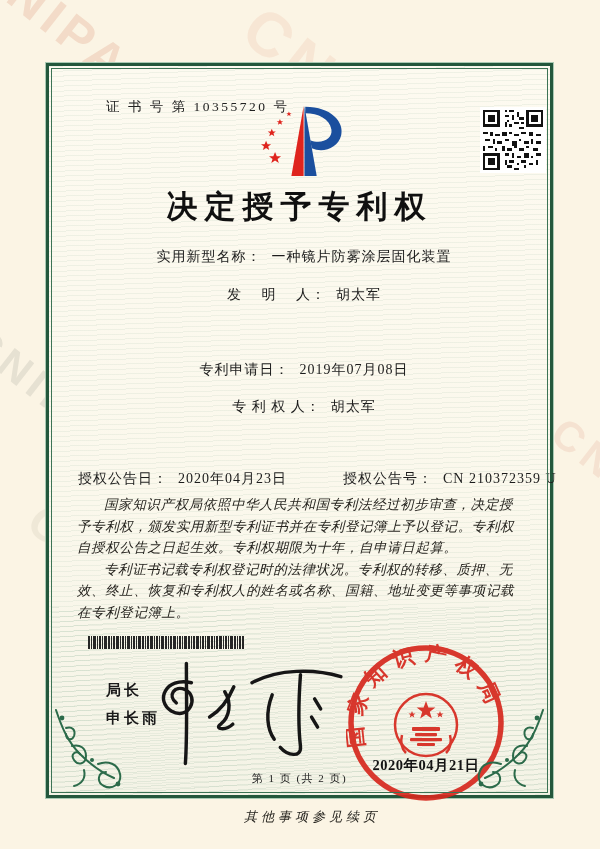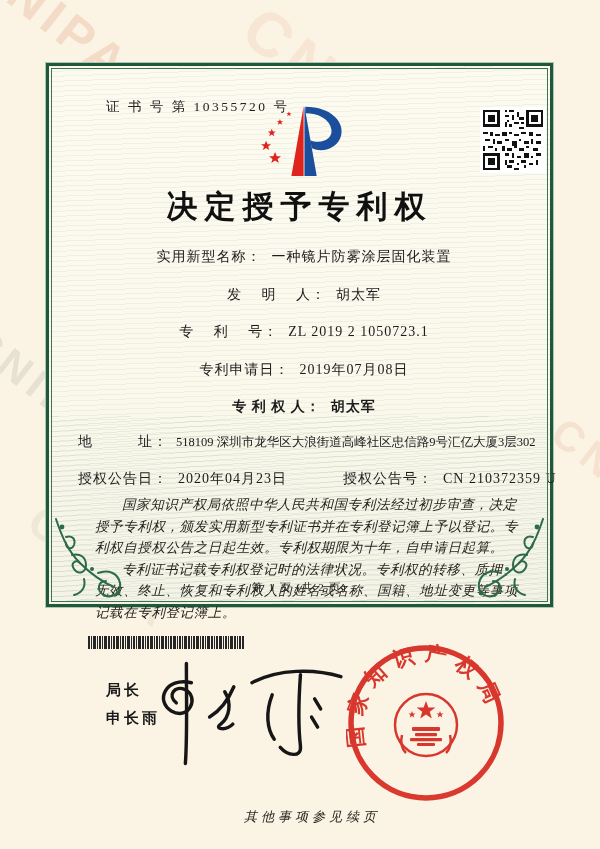--- a/index.html
+++ b/index.html
@@ -16,21 +16,21 @@
     pointer-events:none;white-space:nowrap;
   }
   .wm1{left:-38px;top:-12px;font-size:50px;color:rgba(216,130,100,0.22);}
   .wm2{left:228px;top:52px;font-size:62px;color:rgba(222,140,112,0.13);}
   .wm3{left:386px;top:252px;font-size:48px;color:rgba(160,150,128,0.16);}
   .wm4{left:-42px;top:360px;font-size:42px;color:rgba(150,150,138,0.20);}
   .wm5{left:16px;top:540px;font-size:46px;color:rgba(170,160,140,0.14);}
   .wm6{left:540px;top:452px;font-size:42px;color:rgba(216,130,100,0.15);}
   
   .frame{
-    position:absolute;left:46px;top:63px;width:507px;height:544px;
+    position:absolute;left:46px;top:63px;width:507px;height:735px;
     box-sizing:border-box;border:3px solid #23573c;
     background:
       repeating-linear-gradient(178deg, rgba(116,162,134,0.10) 0 1px, rgba(0,0,0,0) 1px 5px),
       linear-gradient(180deg,#fdfaf0 0%,#fbf8ec 60%,#f4f3e6 100%);
     box-shadow:0 0 0 1px #a9c9b3;
   }
   .frame::after{
     content:"";position:absolute;inset:2px;border:1px solid #3c7355;pointer-events:none;
   }
   .waves-strong{
@@ -43,30 +43,29 @@
   .logo{position:absolute;left:204px;top:38px;width:98px;height:74px;}
   .qr{position:absolute;left:431px;top:41px;width:66px;height:66px;background:#fff;padding:3px;box-sizing:border-box;}
   .title{
     position:absolute;left:0;top:120px;width:100%;text-align:center;
     font-size:31px;font-weight:bold;letter-spacing:7px;color:#101010;
   }
   
   .row{position:absolute;left:29px;right:20px;font-size:14px;letter-spacing:1px;white-space:nowrap;text-align:center;}
   .row .lab{display:inline-block;}
   .row .val{margin-left:10px;}
-  .r1{top:182px;} .r2{top:220px;} .r3{top:257px;} .r4{top:295px;} .r5{top:332px;font-weight:bold;}
+  .r1{top:182px;} .r2{top:220px;} .r3{top:257px;} .r4{top:295px;} .r5{top:332px;}
   .r6{top:367px;} .r6 .val{font-size:12.5px;letter-spacing:0;margin-left:8px;}
   .r7{top:404px;}
   .r7 .pair2{margin-left:56px;}
   
   .body-text{
     position:absolute;left:28px;right:24px;top:428px;
     font-size:13.5px;line-height:21.5px;letter-spacing:0.6px;color:#26241f;
     font-style:italic;
-    margin-left:18px;
   }
   .body-text p{margin:0;text-indent:2em;}
   
   .barcode{position:absolute;left:39px;top:570px;width:156px;height:13px;}
   .signer{position:absolute;left:57px;top:610px;font-family:"Liberation Sans","DejaVu Sans",sans-serif;
     font-weight:600;font-size:15px;letter-spacing:3px;color:#1a1a1a;line-height:28px;}
   .signature{position:absolute;left:96px;top:592px;width:212px;height:112px;}
   
   .seal{position:absolute;left:297px;top:577px;width:160px;height:160px;}
   .seal-date{
@@ -185,31 +184,25 @@
   </svg>
 
   <div class="title">决定授予专利权</div>
 
   <div class="row r1">
     <span class="lab">实用新型名称：</span><span class="val">一种镜片防雾涂层固化装置</span>
   </div>
   <div class="row r2">
     <span class="lab">发　 明　 人：</span><span class="val">胡太军</span>
   </div>
-  <div class="row r3">
-    <span class="lab">专　 利　 号：</span><span class="val">ZL 2019 2 1050723.1</span>
-  </div>
   <div class="row r4">
     <span class="lab">专利申请日：</span><span class="val">2019年07月08日</span>
   </div>
   <div class="row r5">
     <span class="lab">专 利 权 人：</span><span class="val">胡太军</span>
-  </div>
-  <div class="row r6">
-    <span class="lab">地　　　址：</span><span class="val">518109 深圳市龙华区大浪街道高峰社区忠信路9号汇亿大厦3层302</span>
   </div>
   <div class="row r7">
     <span class="lab">授权公告日：</span><span class="val">2020年04月23日</span><span class="pair2 lab">授权公告号：</span><span class="val">CN 210372359 U</span>
   </div>
 
   <div class="body-text">
     <p>国家知识产权局依照中华人民共和国专利法经过初步审查，决定授予专利权，颁发实用新型专利证书并在专利登记簿上予以登记。专利权自授权公告之日起生效。专利权期限为十年，自申请日起算。</p>
     <p>专利证书记载专利权登记时的法律状况。专利权的转移、质押、无效、终止、恢复和专利权人的姓名或名称、国籍、地址变更等事项记载在专利登记簿上。</p>
   </div>
 
@@ -307,20 +300,21 @@
           <polygon points="66,68 67.2,71 70.4,71 67.9,73 68.8,76 66,74.2 63.2,76 64.1,73 61.6,71 64.8,71" stroke="none" transform="scale(0.8) translate(16.5,17)"></polygon>
           <polygon points="94,68 95.2,71 98.4,71 95.9,73 96.8,76 94,74.2 91.2,76 92.1,73 89.6,71 92.8,71" stroke="none" transform="scale(0.8) translate(23.5,17)"></polygon>
           <rect x="66" y="84" width="28" height="4" rx="1" stroke="none"></rect>
           <rect x="69" y="90" width="22" height="3.2" rx="1" stroke="none"></rect>
           <rect x="64" y="95" width="32" height="3.2" rx="1" stroke="none"></rect>
           <rect x="71" y="100" width="18" height="3" rx="1" stroke="none"></rect>
           <path d="M56,92 C54,100 56,106 60,110 M104,92 C106,100 104,106 100,110" fill="none" stroke-width="2.5"></path>
         </g>
       </g>
     </svg>
+    <div class="seal-date">2020年04月21日</div>
   </div>
 
   <svg class="flourish right" viewBox="0 0 80 86">
     <g fill="none" stroke="#2c6b4a" stroke-width="2" stroke-linecap="round">
       <path d="M76,4 C70,22 64,36 52,48 C42,58 32,66 18,72"></path>
       <path d="M60,40 C52,38 46,42 46,50 C46,58 54,60 58,54 C62,48 56,44 52,48"></path>
       <path d="M34,58 C24,54 14,58 12,68 C10,78 20,84 28,80 C36,76 34,66 26,66"></path>
       <path d="M48,64 C46,72 50,78 58,80"></path>
       <path d="M66,22 C60,20 56,24 58,30 C60,35 66,34 66,28"></path>
       <circle cx="70" cy="12" r="2.4" fill="#2c6b4a" stroke="none"></circle>

